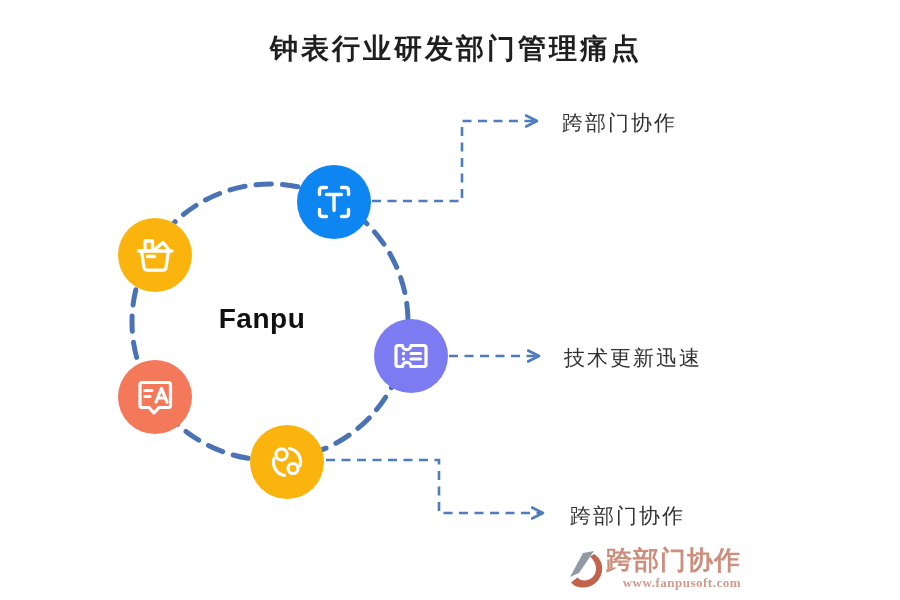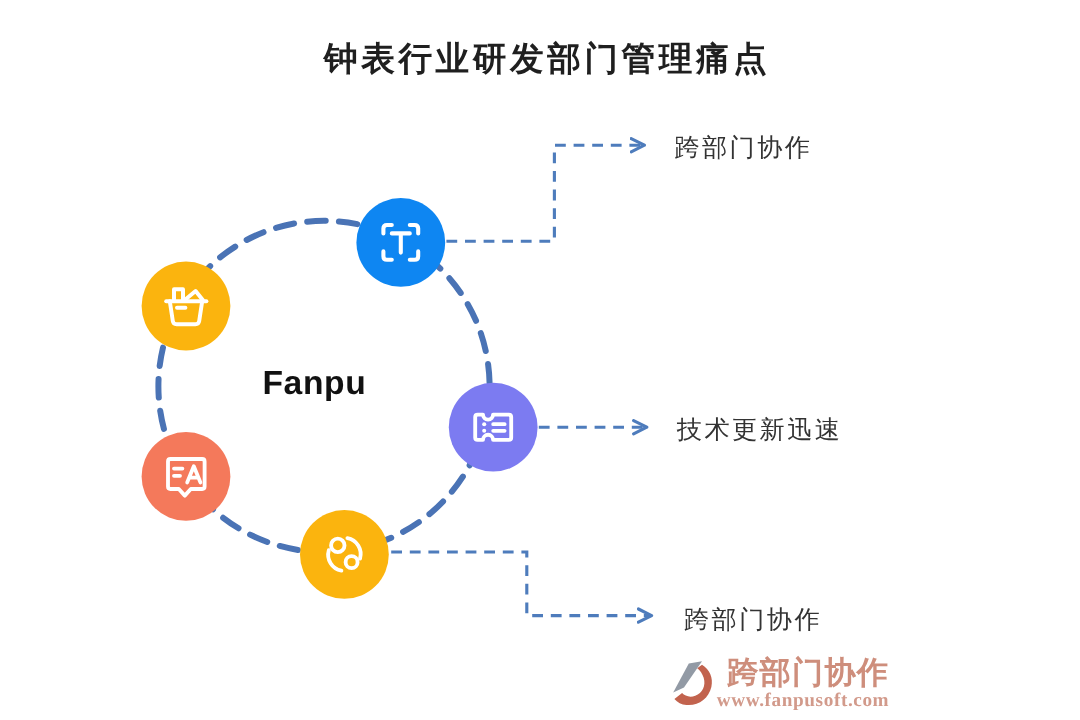--- a/index.html
+++ b/index.html
@@ -33,21 +33,21 @@
   .watermark{
     position:absolute;right:7px;bottom:8px;display:flex;align-items:flex-start;
   }
   .wm-text{display:flex;flex-direction:column;align-items:flex-end;line-height:1;}
   .wm-brand{
     font-family:"Liberation Serif","DejaVu Serif",serif;
     font-size:26px;font-weight:700;letter-spacing:1px;color:#ce8e7c;
   }
   .wm-url{
     font-family:"Liberation Serif","DejaVu Serif",serif;
-    font-size:16px;font-weight:700;letter-spacing:0.5px;color:#d29a8b;margin-top:2px;
+    font-size:13px;font-weight:700;letter-spacing:0.5px;color:#d29a8b;margin-top:2px;
   }
 </style>
 </head>
 <body>
 
 <div class="stage">
 
   <div class="title" style="color: rgb(31, 31, 31);">钟表行业研发部门管理痛点</div>
 
   <svg class="canvas" width="900" height="600" viewBox="0 0 900 600">

